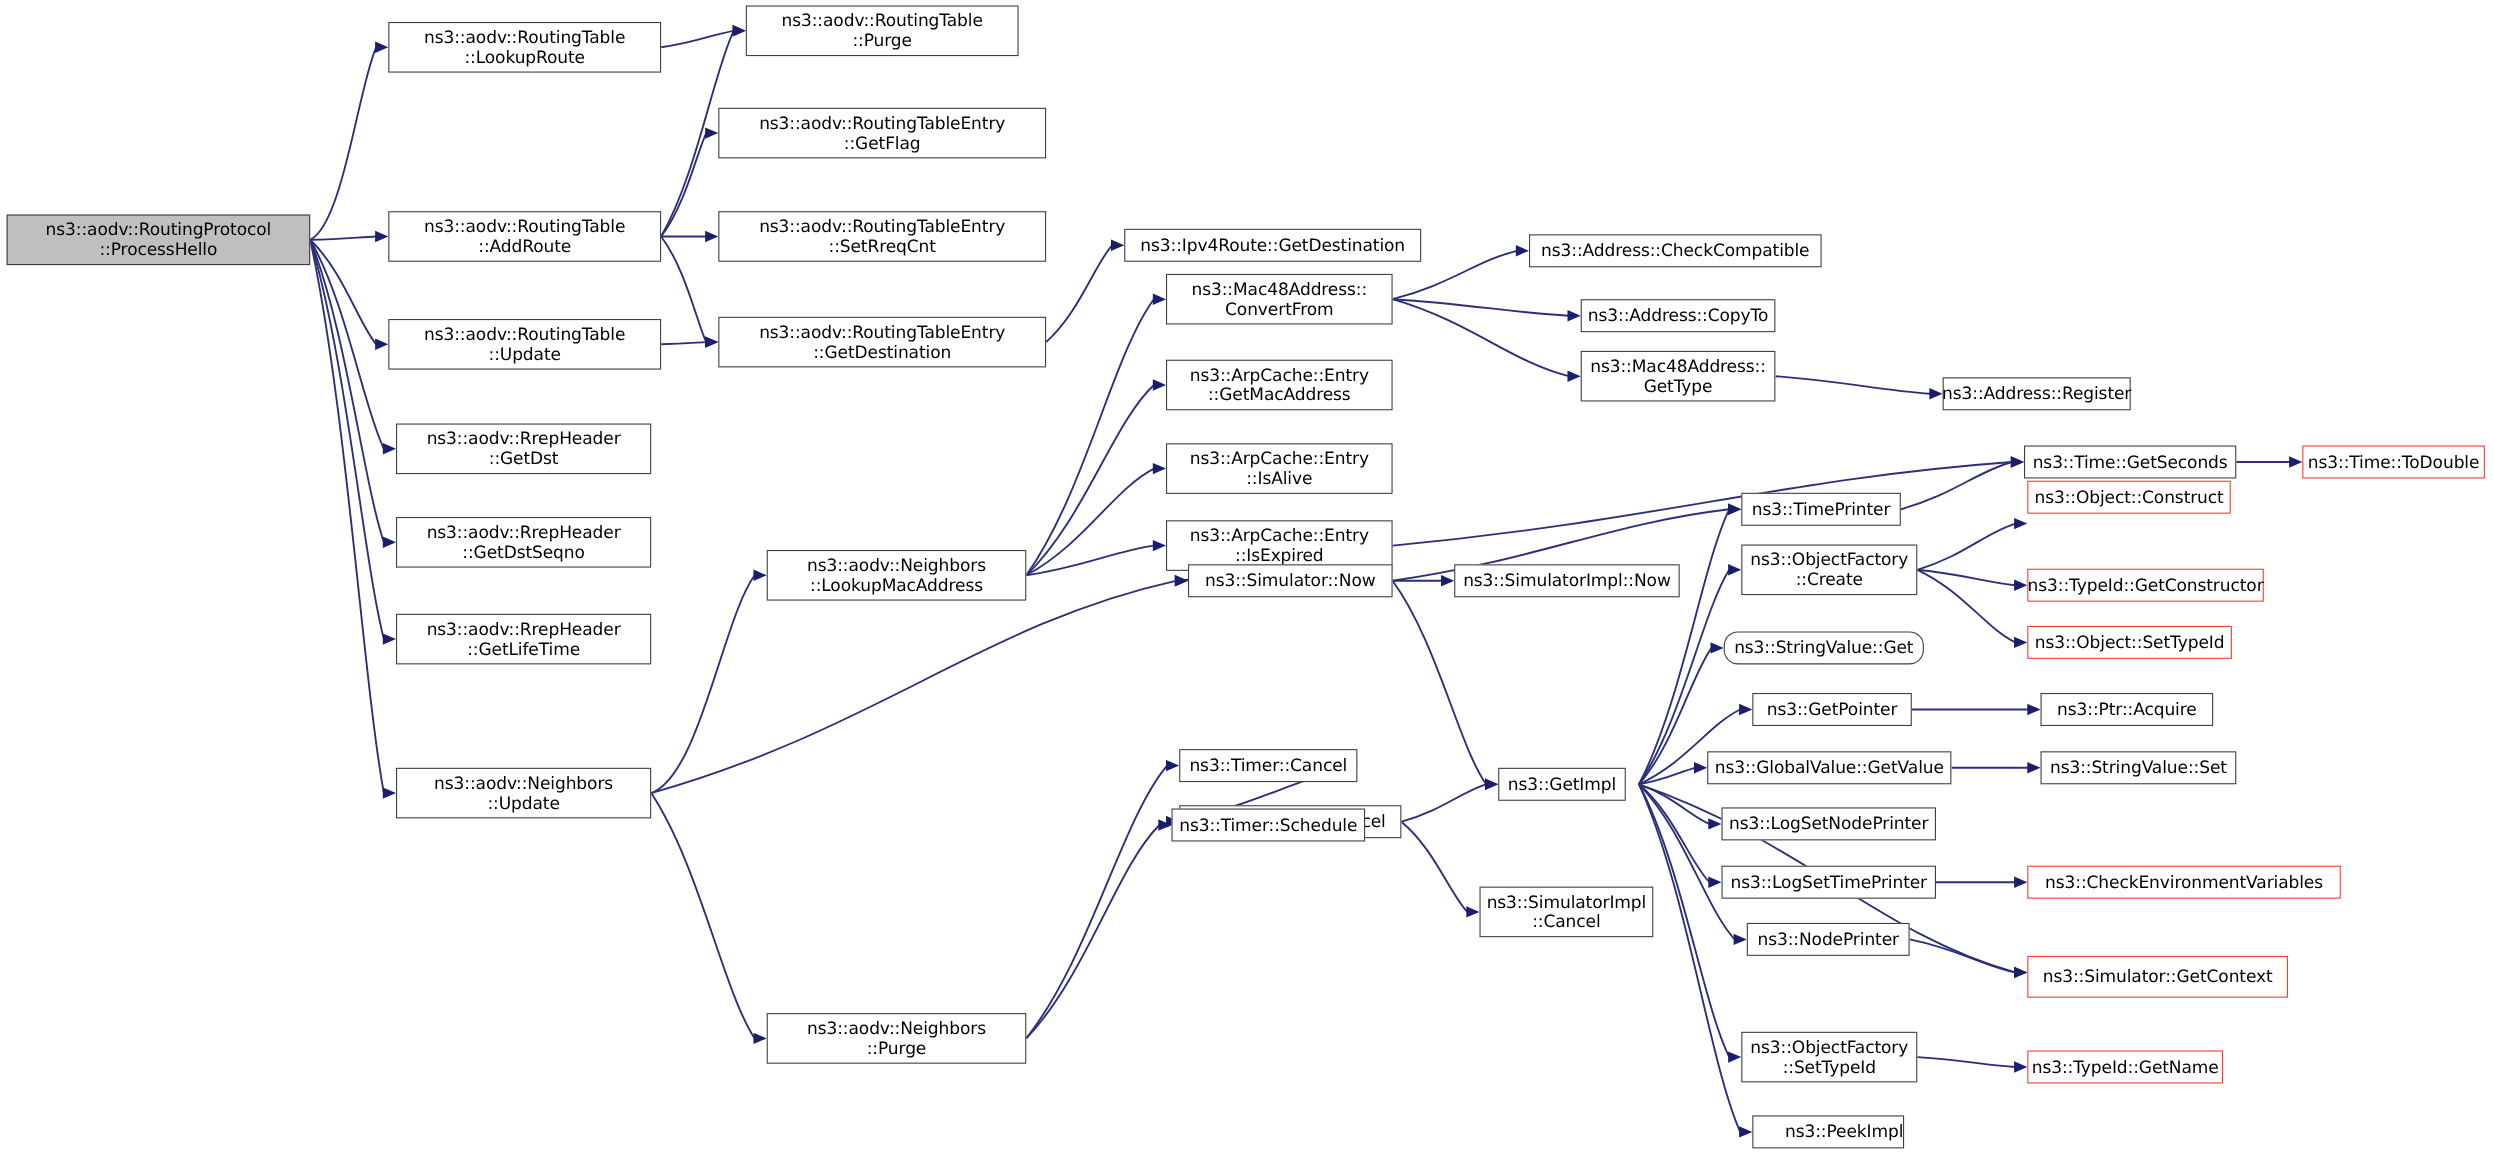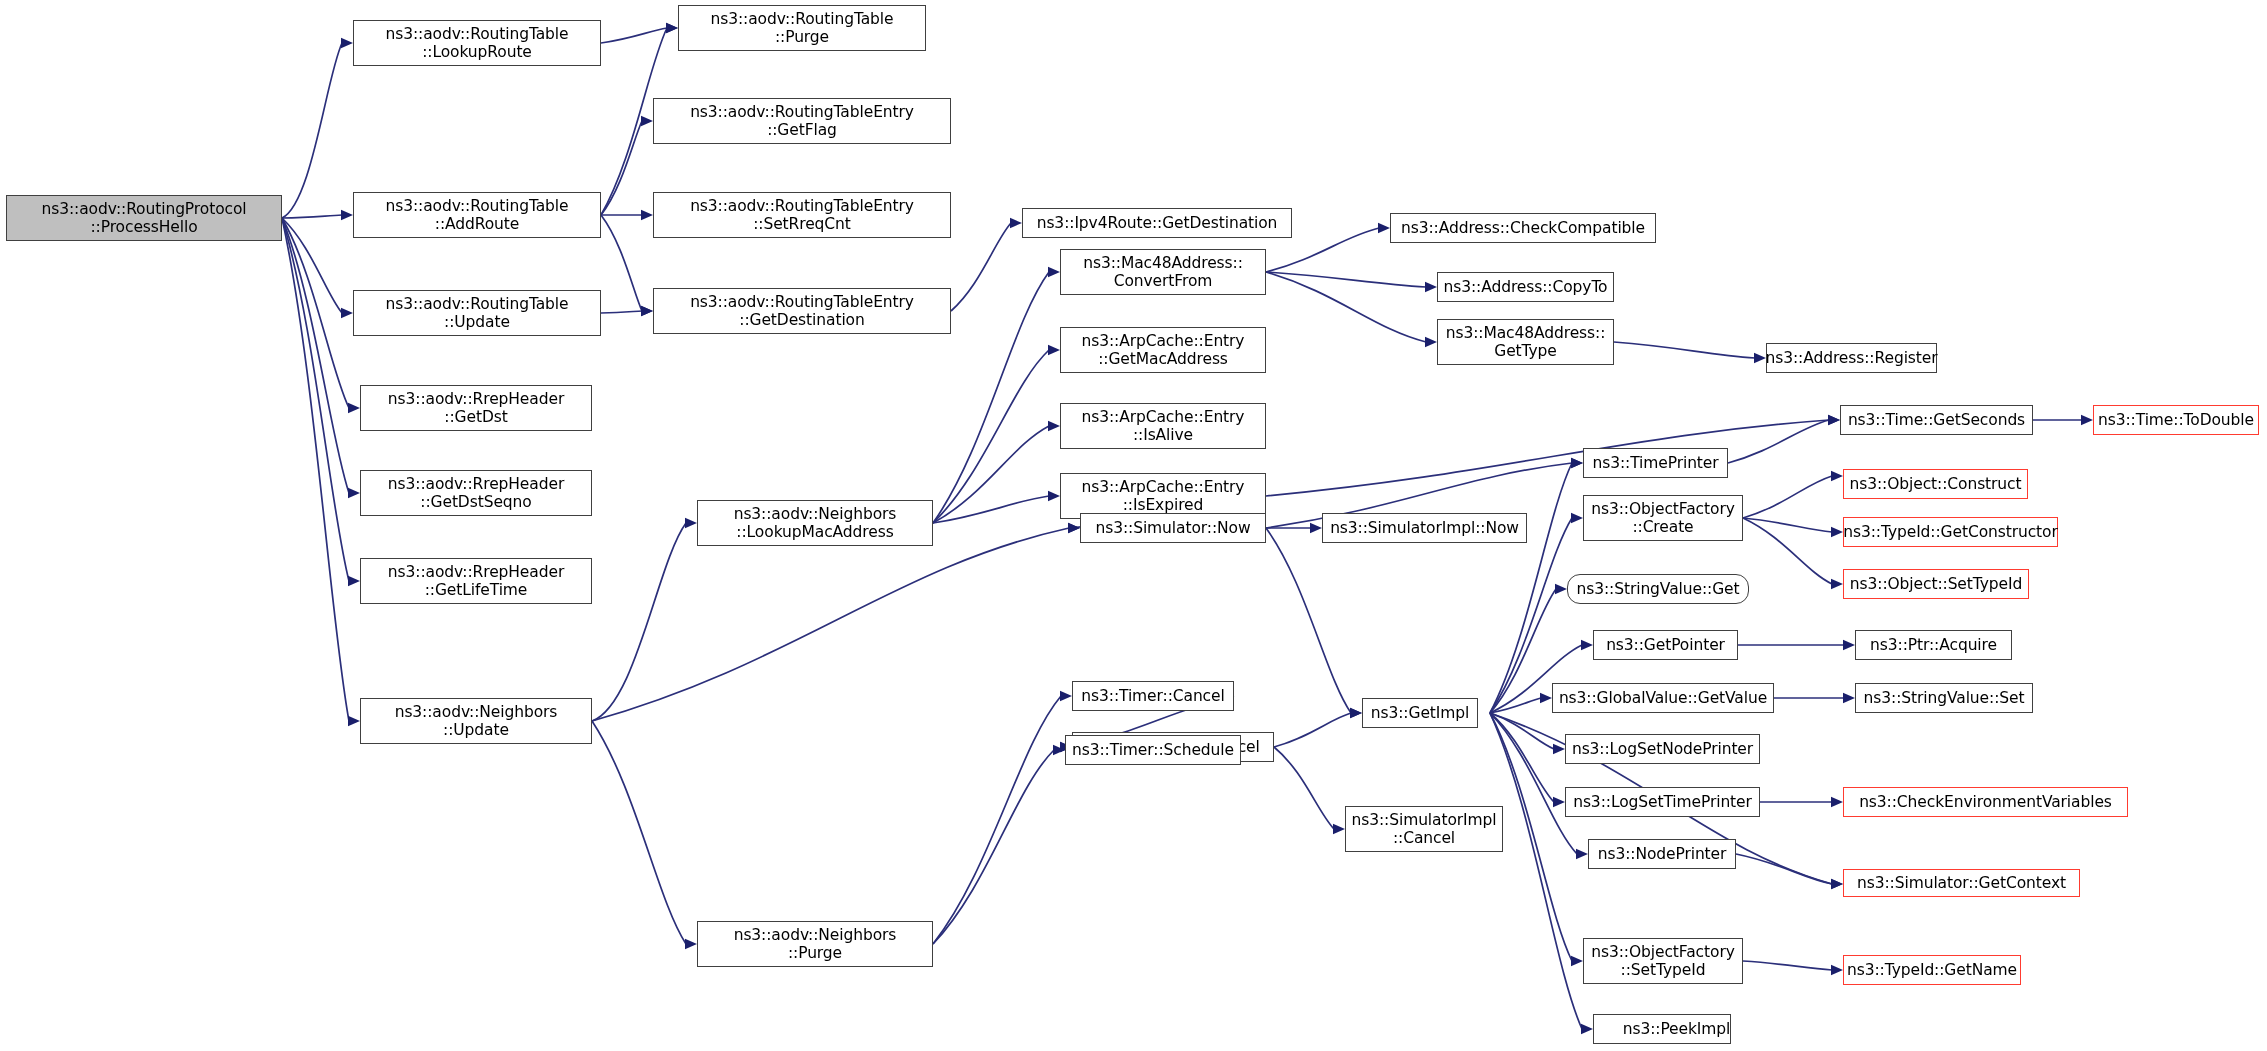--- a/index.html
+++ b/index.html
@@ -196,20 +196,20 @@
       <div class="node" style="left: 1565px; top: 734px; width: 195px; height: 30px;">ns3::LogSetNodePrinter</div>
       <div class="node" style="left: 1565px; top: 787px; width: 195px; height: 30px;">ns3::LogSetTimePrinter</div>
       <div class="node" style="left: 1588px; top: 839px; width: 148px; height: 30px;">ns3::NodePrinter</div>
       <div class="node" style="left: 1583px; top: 938px; width: 160px; height: 46px;">ns3::ObjectFactory
 ::SetTypeId</div>
       <div class="node" style="left: 1593px; top: 1014px; width: 138px; height: 30px; padding-left: 32px;">ns3::PeekImpl</div>
       <div class="node" style="left: 1840px; top: 405px; width: 193px; height: 30px;">ns3::Time::GetSeconds</div>
       <div class="node" style="left: 1855px; top: 630px; width: 157px; height: 30px;">ns3::Ptr::Acquire</div>
       <div class="node" style="left: 1855px; top: 683px; width: 178px; height: 30px;">ns3::StringValue::Set</div>
       <div class="node red" style="left: 2093px; top: 405px; width: 166px; height: 30px;">ns3::Time::ToDouble</div>
-      <div class="node red" style="left: 1843px; top: 469px; width: 185px; height: 30px;">ns3::Object::Construct</div>
+      <div class="node red" style="left: 1843px; top: 437px; width: 185px; height: 30px;">ns3::Object::Construct</div>
       <div class="node red" style="left: 1843px; top: 517px; width: 215px; height: 30px;">ns3::TypeId::GetConstructor</div>
       <div class="node red" style="left: 1843px; top: 569px; width: 186px; height: 30px;">ns3::Object::SetTypeId</div>
       <div class="node red" style="left: 1843px; top: 787px; width: 285px; height: 30px;">ns3::CheckEnvironmentVariables</div>
-      <div class="node red" style="left: 1843px; top: 869px; width: 237px; height: 28px;">ns3::Simulator::GetContext</div>
+      <div class="node red" style="left: 1843px; top: 869px; width: 237px; height: 38px;">ns3::Simulator::GetContext</div>
       <div class="node red" style="left: 1843px; top: 955px; width: 178px; height: 30px;">ns3::TypeId::GetName</div>
     </div>
 </div>
 
 </body></html>

